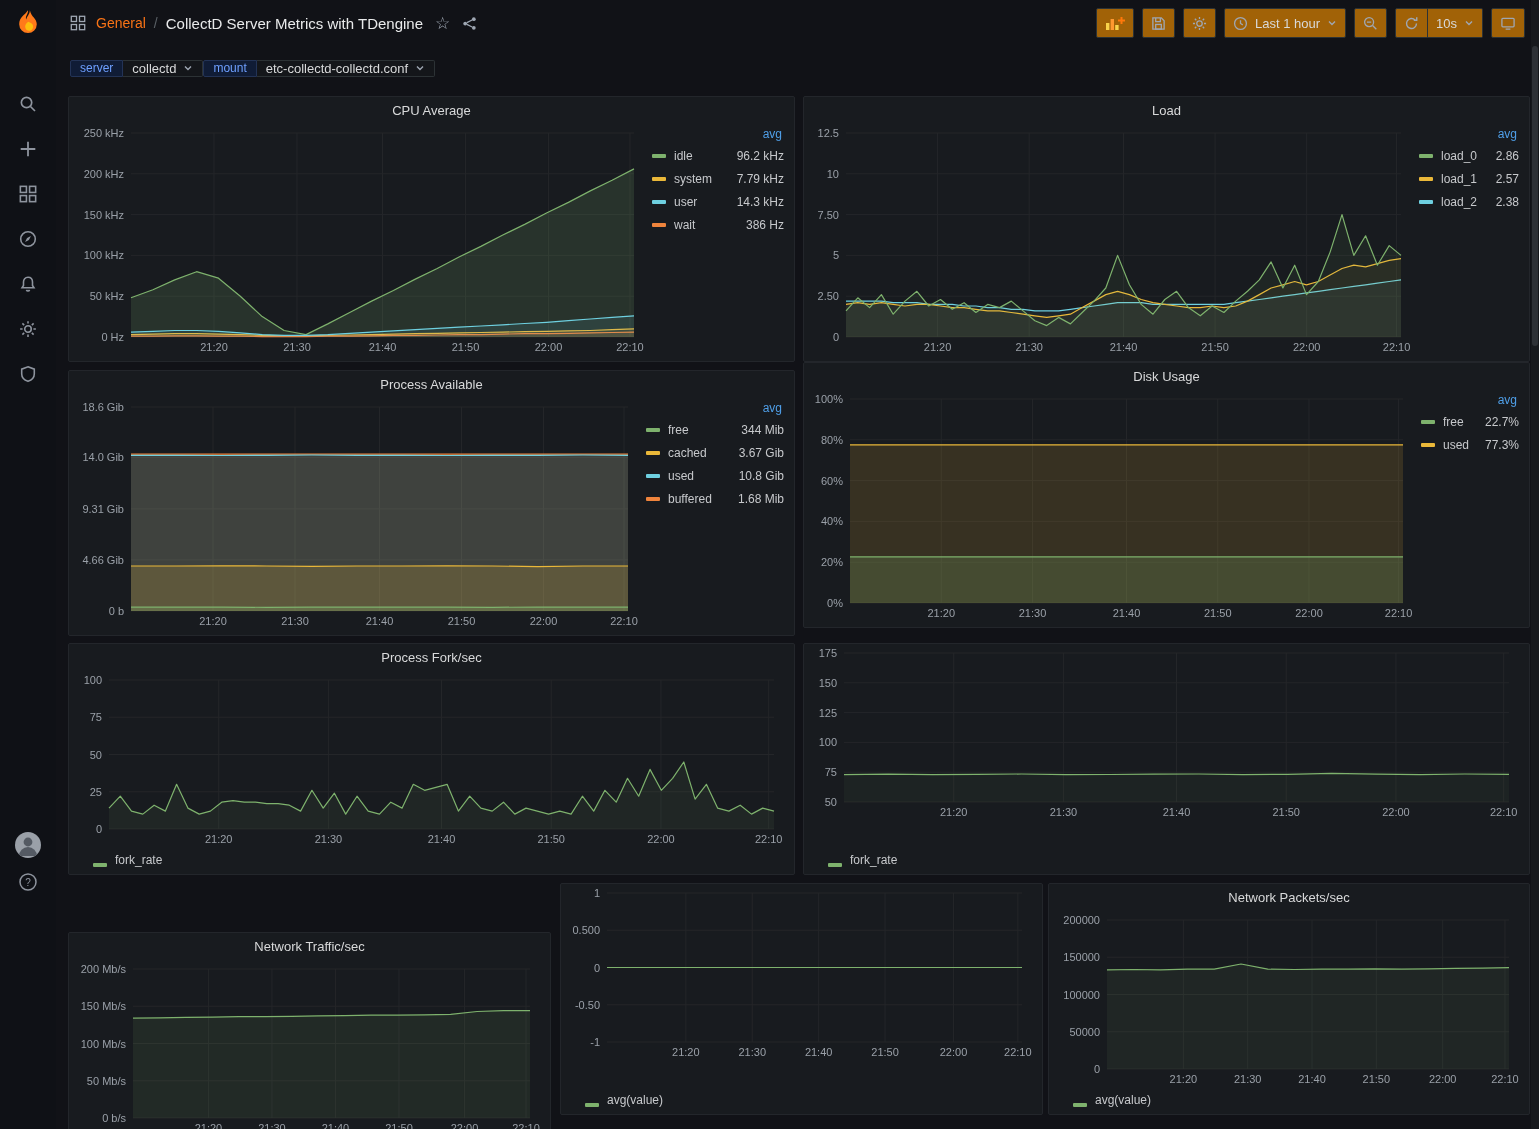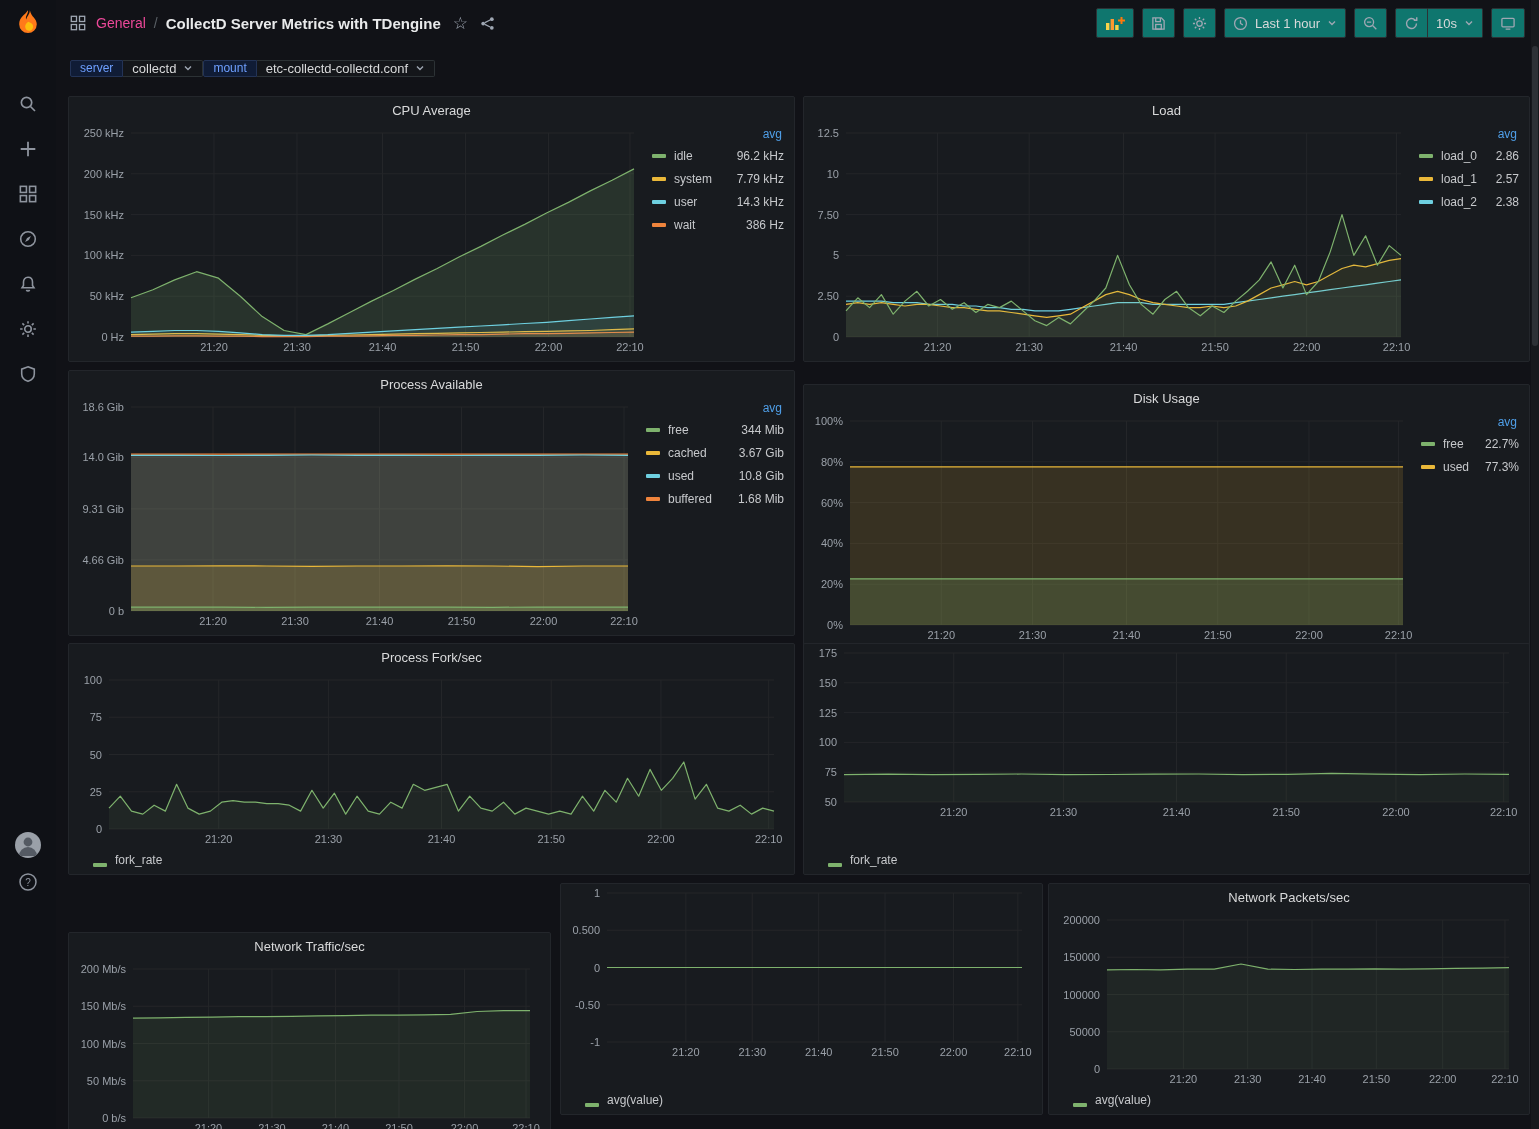--- a/index.html
+++ b/index.html
@@ -7,27 +7,27 @@
   svg{display:block}
   
   .sidebar{position:absolute;left:0;top:0;width:56px;height:1129px;background:#0f1116;z-index:5}
   .logo{width:32px;height:32px;margin:8px auto 0;cursor:pointer}
   .side-icons{margin-top:52px;display:flex;flex-direction:column;align-items:center;gap:21px}
   .side-item{width:24px;height:24px;display:flex;align-items:center;justify-content:center;color:#8e949e;cursor:pointer}
   .side-abs{position:absolute;left:0;width:56px;display:flex;justify-content:center}
   
   .topbar{position:absolute;left:56px;top:0;right:0;height:46px;display:flex;align-items:center;padding:0 14px}
   .crumb-icon{margin-right:10px;display:flex}
-  .crumb{font-size:14px;color:#ec4899;cursor:pointer}
+  .crumb{font-size:14px;color:#f97316;cursor:pointer}
   .crumb-sep{color:#5a6066;margin:0 8px;font-size:14px}
-  .crumb-title{font-size:15px;color:#e9eaeb;font-weight:700;cursor:pointer}
+  .crumb-title{font-size:15px;color:#e9eaeb;font-weight:400;cursor:pointer}
   .title-icon{margin-left:12px;color:#9fa7b3;font-size:17px;line-height:1;cursor:pointer;display:flex;align-items:center}
   .top-right{margin-left:auto;display:flex;align-items:center;gap:8px}
   .tgroup{display:flex}
-  .tbtn{height:30px;min-width:32px;display:flex;align-items:center;justify-content:center;gap:7px;border:1px solid #2c3235;border-radius:2px;background:#0f766e;padding:0 8px;font-size:13px;color:#d8d9da;cursor:pointer;white-space:nowrap}
+  .tbtn{height:30px;min-width:32px;display:flex;align-items:center;justify-content:center;gap:7px;border:1px solid #2c3235;border-radius:2px;background:#a16207;padding:0 8px;font-size:13px;color:#d8d9da;cursor:pointer;white-space:nowrap}
   .tgroup .tbtn:first-child{border-radius:2px 0 0 2px}
   .tgroup .tbtn.joined{border-left:0;border-radius:0 2px 2px 0}
   
   .subbar{position:absolute;left:56px;top:50px;right:0;height:36px;display:flex;align-items:center;padding:0 14px}
   .var{display:flex;align-items:stretch}
   .var-label{background:#101c36;border:1px solid #233356;color:#6e9fff;font-size:12px;display:flex;align-items:center;padding:0 9px;border-radius:2px 0 0 2px}
   .var-value{background:#14161a;border:1px solid #2c3235;border-left:0;color:#d8d9da;font-size:13px;display:flex;align-items:center;gap:7px;padding:0 9px;border-radius:0 2px 2px 0;cursor:pointer}
   
   .dashboard{position:absolute;left:0;top:0;width:100%;height:100%}
   .panel{position:absolute;background:#181b1f;border:1px solid #23262b;border-radius:2px;display:flex;flex-direction:column;padding:0 6px 4px}
@@ -415,21 +415,21 @@
           </div>
           <div class="lg-row">
             <span class="sw" style="background:#EF843C"></span>
             <span class="lg-name">buffered</span>
             <span class="lg-val">1.68 Mib</span>
           </div>
         </div>
     </div>
   </div>
 
-  <div class="panel" style="left:803px;top:384px;width:727px;height:266px">
+  <div class="panel" style="left:803px;top:362px;width:727px;height:266px">
     <div class="panel-title">Disk Usage</div>
     <div class="panel-body">
       <div class="chart">
           <svg width="607" height="233">
             <line x1="131.245" y1="9" x2="131.245" y2="213" stroke="#242629" stroke-width="1"></line>
             <line x1="222.49" y1="9" x2="222.49" y2="213" stroke="#242629" stroke-width="1"></line>
             <line x1="316.5" y1="9" x2="316.5" y2="213" stroke="#242629" stroke-width="1"></line>
             <line x1="407.745" y1="9" x2="407.745" y2="213" stroke="#242629" stroke-width="1"></line>
             <line x1="498.98999999999995" y1="9" x2="498.98999999999995" y2="213" stroke="#242629" stroke-width="1"></line>
             <line x1="588.576" y1="9" x2="588.576" y2="213" stroke="#242629" stroke-width="1"></line>

